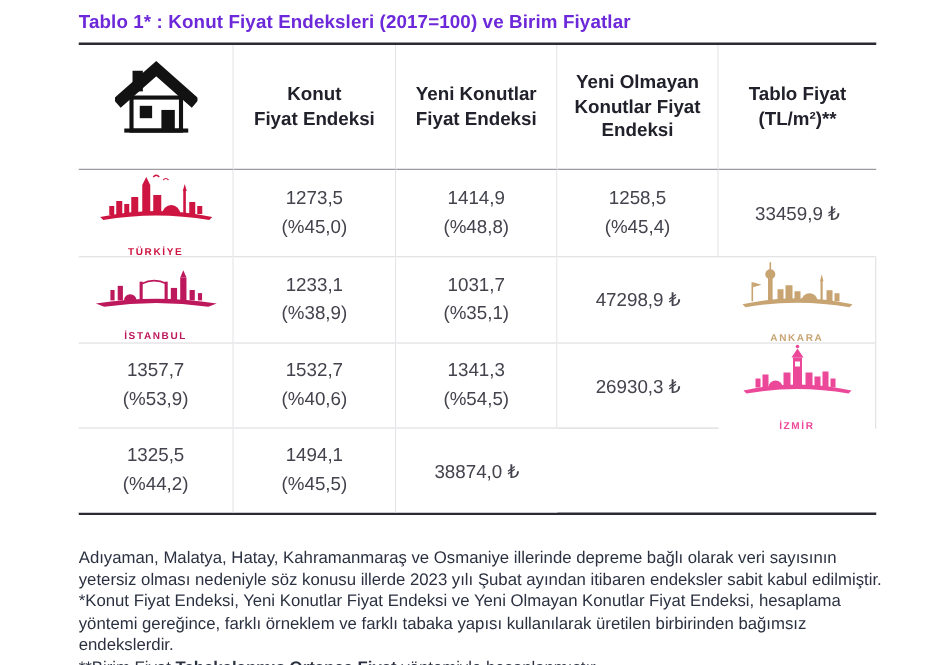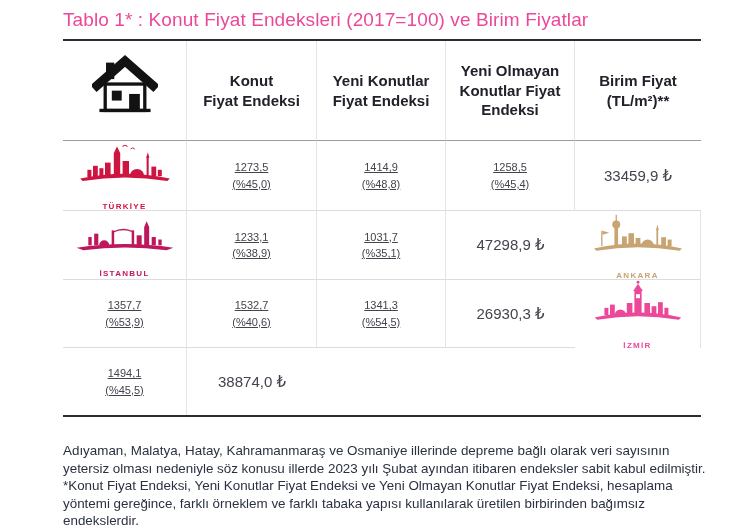--- a/index.html
+++ b/index.html
@@ -1,20 +1,20 @@
 <!DOCTYPE html>
 <html><head>
 <meta charset="utf-8">
 <style>
   * { margin:0; padding:0; box-sizing:border-box; }
   html,body { width:750px; height:532px; background:#ffffff; overflow:hidden; }
   body { font-family:"Liberation Sans","DejaVu Sans",sans-serif; color:#1e1e29; }
   .page { padding:9px 47px 0 63px; }
 
-  .title { font-size:19px; font-weight:normal; color:#ec4899; letter-spacing:.1px; margin-bottom:8px; }
+  .title { font-size:15px; font-weight:bold; color:#6d28d9; letter-spacing:.1px; margin-bottom:8px; }
 
   .tbl {
     width:638px;
     display:grid;
     grid-template-columns:124px 130px 129px 129px 126px;
     grid-template-rows:100px 70px 69px 68px 67px;
     border-top:2px solid #2b2b33;
     border-bottom:2px solid #2b2b33;
   }
   .cell {
@@ -22,21 +22,21 @@
     text-align:center;
     border-right:1px solid #e4e4e8;
     border-bottom:1px solid #dcdce0;
     background:#fff;
   }
   .cell.last-col { border-right:none; }
   .cell.hdr { border-bottom:1px solid #9b9ba1; }
   .cell.last-row { border-bottom:none; }
 
   .hcell { font-weight:bold; font-size:15px; line-height:1.32; color:#21212b; white-space:pre-line; }
-  .vcell { font-size:11px; line-height:1.5; color:#43434d; white-space:pre-line;text-decoration:underline; }
+  .vcell { font-size:15px; line-height:1.5; color:#43434d; white-space:pre-line; }
   .pcell { font-size:15px; color:#43434d; }
 
   .cityicon { display:flex; flex-direction:column; align-items:center; gap:16px; }
   .citylabel { font-size:8px; font-weight:bold; letter-spacing:1.3px; margin-top:1px; }
 
   .footnotes { width:655px; margin-top:25px; font-size:13.4px; line-height:17.6px; color:#2b3140; }
   .footnotes p { margin:0; }
 </style>
 </head>
 <body>
@@ -59,21 +59,21 @@
         </svg>
       </span>
     </div>
     <div class="cell hdr hcell">Konut
 Fiyat Endeksi</div>
     <div class="cell hdr hcell">Yeni Konutlar
 Fiyat Endeksi</div>
     <div class="cell hdr hcell">Yeni Olmayan
 Konutlar Fiyat
 Endeksi</div>
-    <div class="cell hdr hcell last-col">Birim Fiyat
+    <div class="cell hdr hcell last-col">Tablo Fiyat
 (TL/m²)**</div>
 
     <div class="cell">
       <span class="cityicon" style="color:#CE1440">
         <svg width="96" height="44" viewBox="0 0 120 55" fill="currentColor">
           <path d="M57,7 q3,-3.5 6,0" stroke="currentColor" stroke-width="1.4" fill="none"></path>
           <path d="M67,10 q2.6,-3 5.2,0" stroke="currentColor" stroke-width="1.2" fill="none"></path>
           <rect x="13" y="36" width="5" height="9"></rect>
           <rect x="20" y="31" width="6" height="14"></rect>
           <rect x="28" y="34" width="5" height="11"></rect>
@@ -166,20 +166,22 @@
           <rect x="46" y="31" width="7" height="15"></rect>
           <rect x="68" y="31" width="7" height="15"></rect>
           <rect x="77" y="35" width="6" height="11"></rect>
           <rect x="85" y="30" width="6" height="16"></rect>
           <rect x="93" y="37" width="5" height="9"></rect>
           <path d="M6,49 Q60,37 114,49 L111,52 Q60,43 9,52 Z"></path>
         </svg>
         <span class="citylabel">İZMİR</span>
       </span>
     </div>
+    <div class="cell vcell last-row">1325,5
+(%44,2)</div>
     <div class="cell vcell last-row">1494,1
 (%45,5)</div>
     <div class="cell pcell last-col last-row">38874,0 ₺</div>
 
   </div>
 
   <div class="footnotes">
     <p>Adıyaman, Malatya, Hatay, Kahramanmaraş ve Osmaniye illerinde depreme bağlı olarak veri sayısının yetersiz olması nedeniyle söz konusu illerde 2023 yılı Şubat ayından itibaren endeksler sabit kabul edilmiştir.</p>
     <p>*Konut Fiyat Endeksi, Yeni Konutlar Fiyat Endeksi ve Yeni Olmayan Konutlar Fiyat Endeksi, hesaplama yöntemi gereğince, farklı örneklem ve farklı tabaka yapısı kullanılarak üretilen birbirinden bağımsız endekslerdir.</p>
     <p><span>**Birim Fiyat </span><b>Tabakalanmış Ortanca Fiyat</b><span> yöntemiyle hesaplanmıştır.</span></p>

